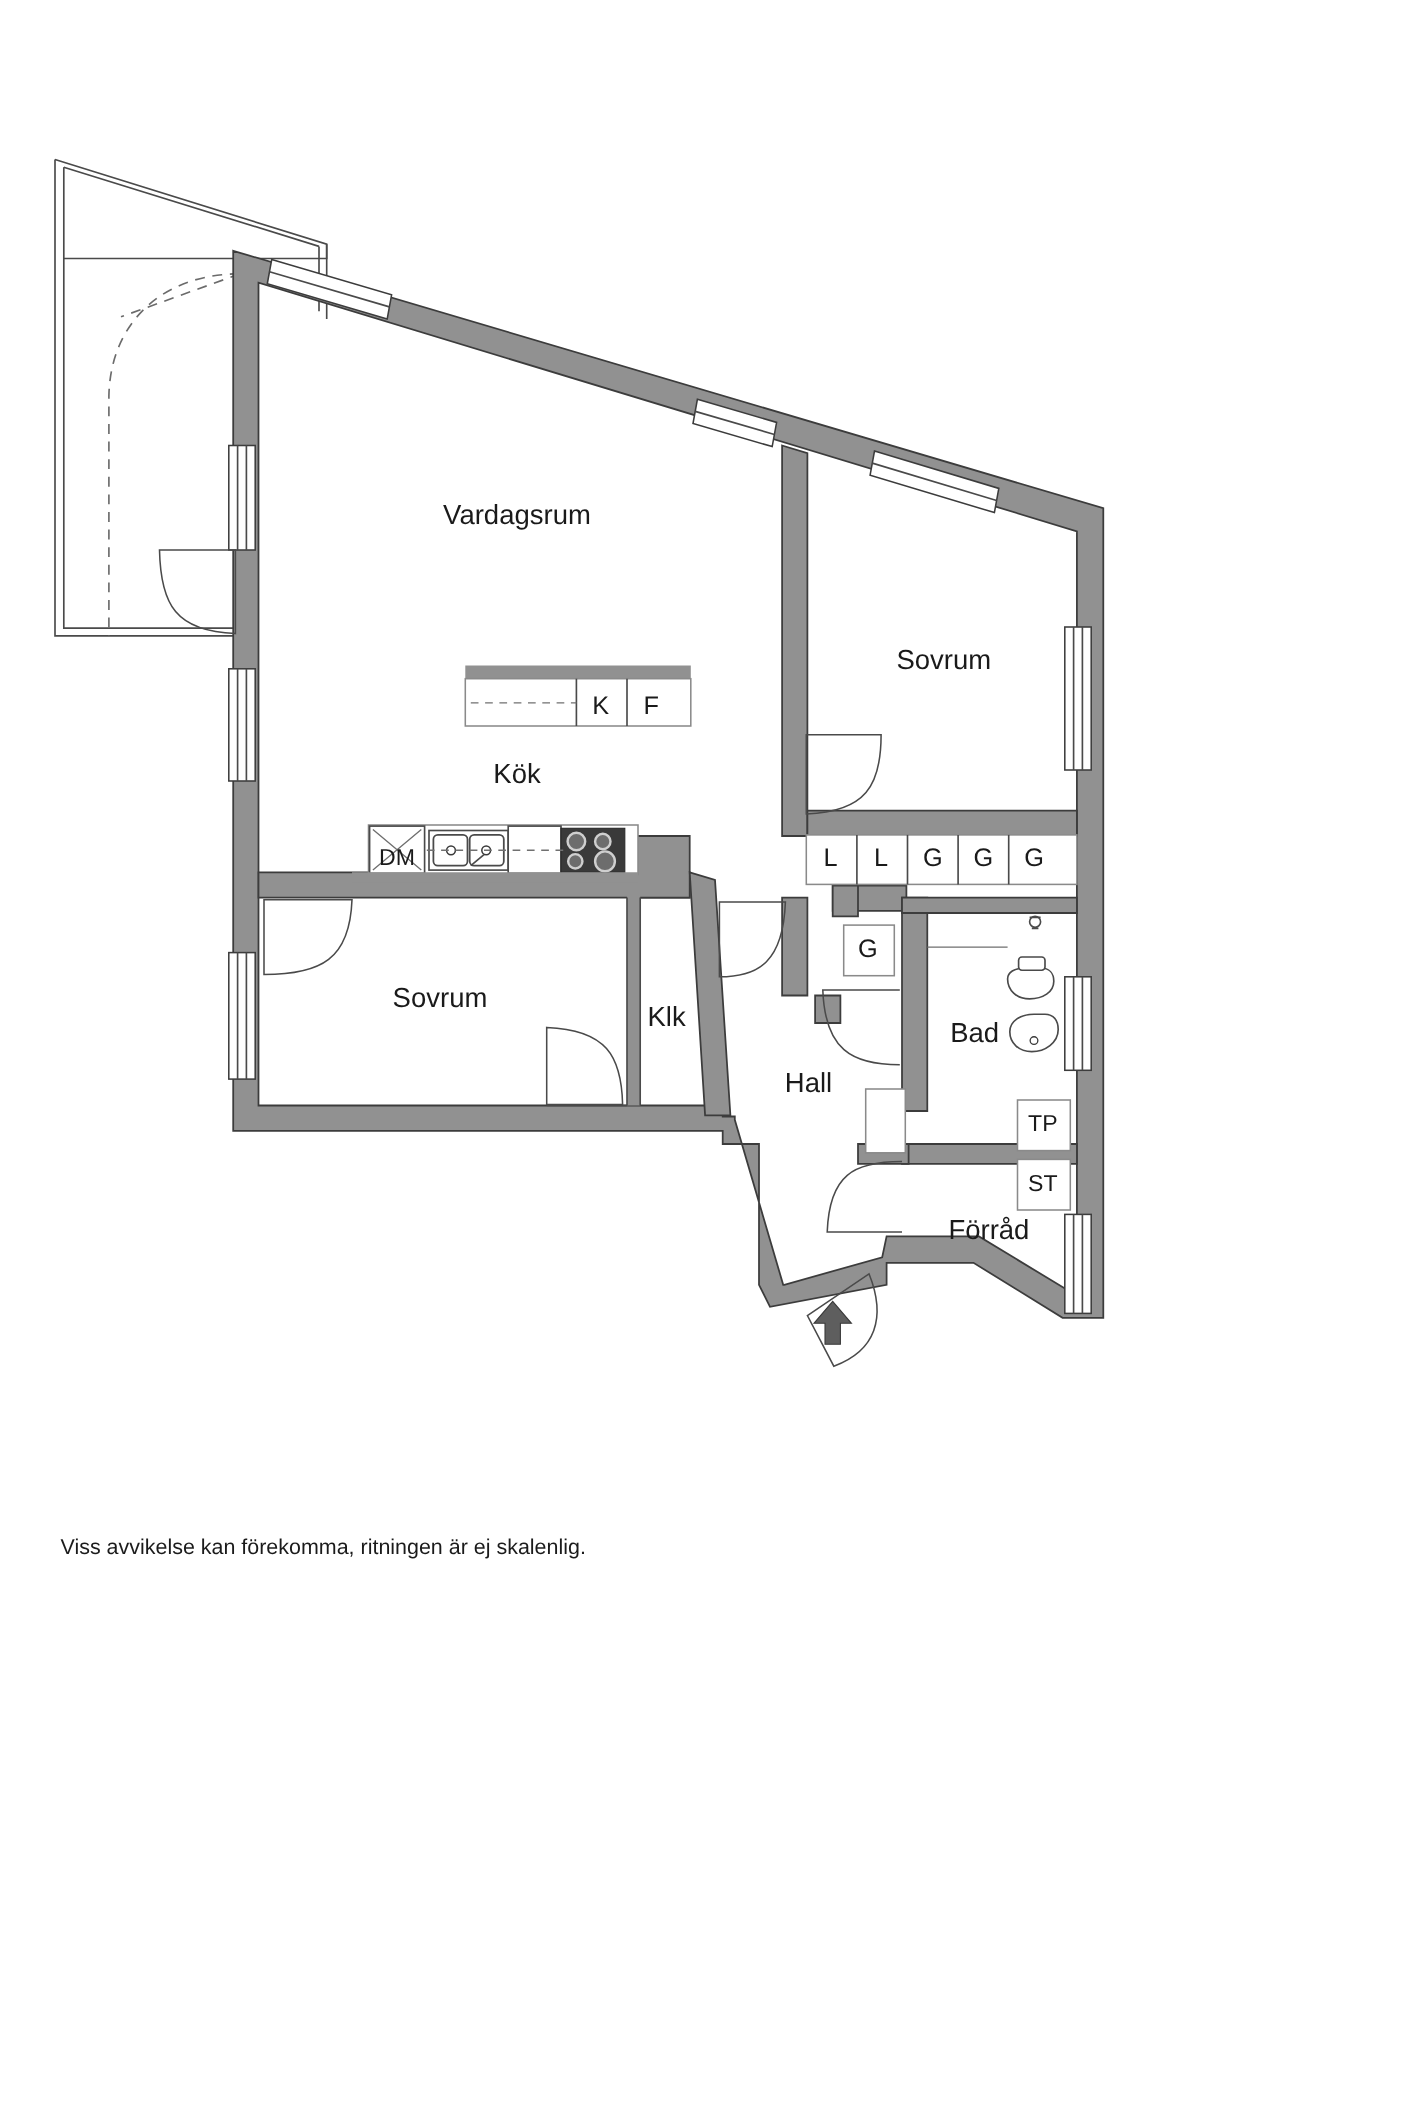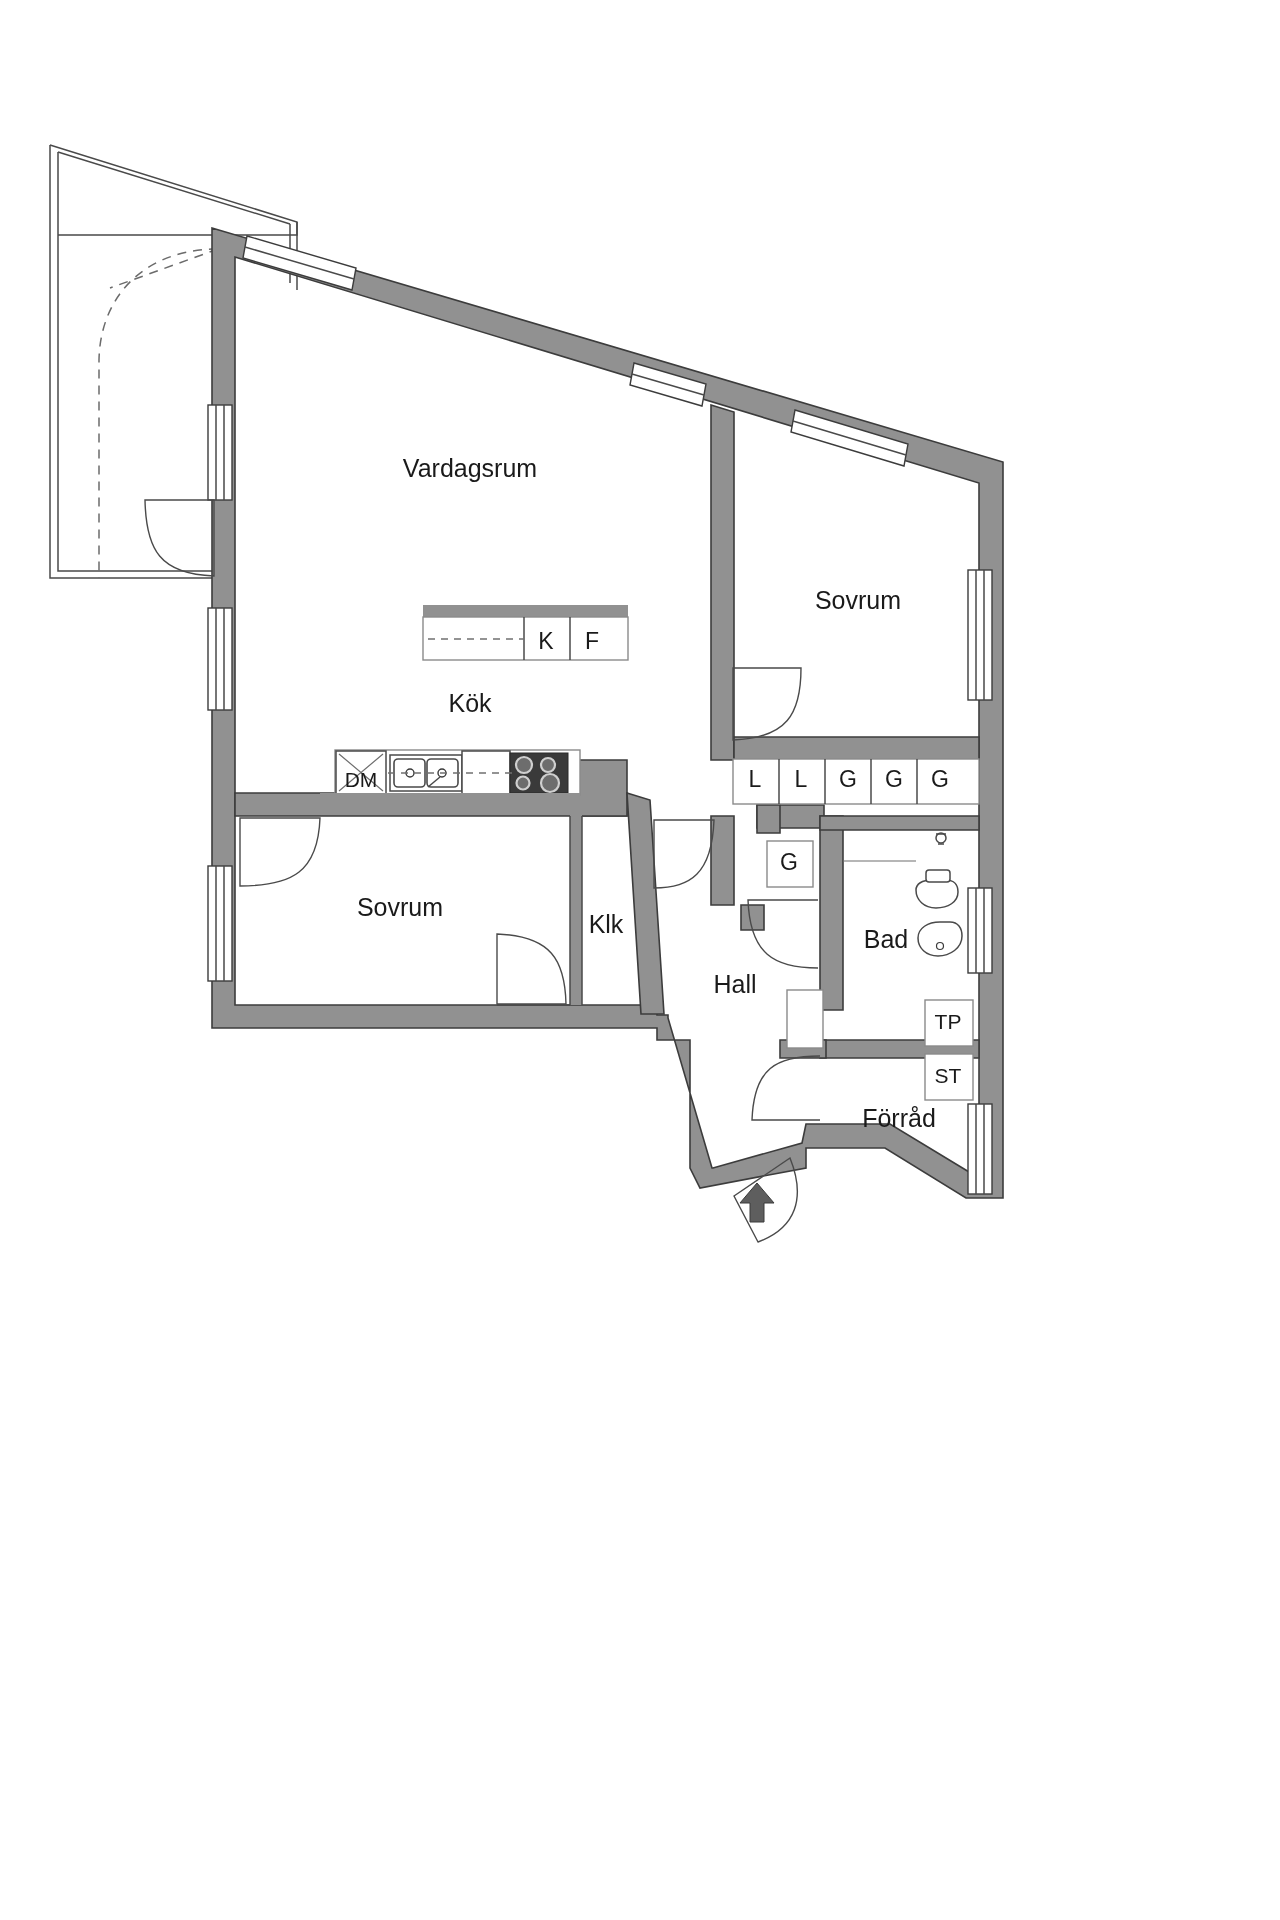--- a/index.html
+++ b/index.html
@@ -296,14 +296,15 @@
     <text class="appliance-label" x="848" y="781">G</text>
     <text class="appliance-label" x="894" y="781">G</text>
     <text class="appliance-label" x="940" y="781">G</text>
     <text class="appliance-label" x="789" y="864">G</text>
     <text class="appliance-label small" x="948" y="1023">TP</text>
     <text class="appliance-label small" x="948" y="1077">ST</text>
   </g>
 
 </svg>
 
+<div class="disclaimer">Viss avvikelse kan förekomma, ritningen är ej skalenlig.</div>
 
 </div>
 
 </body></html>

